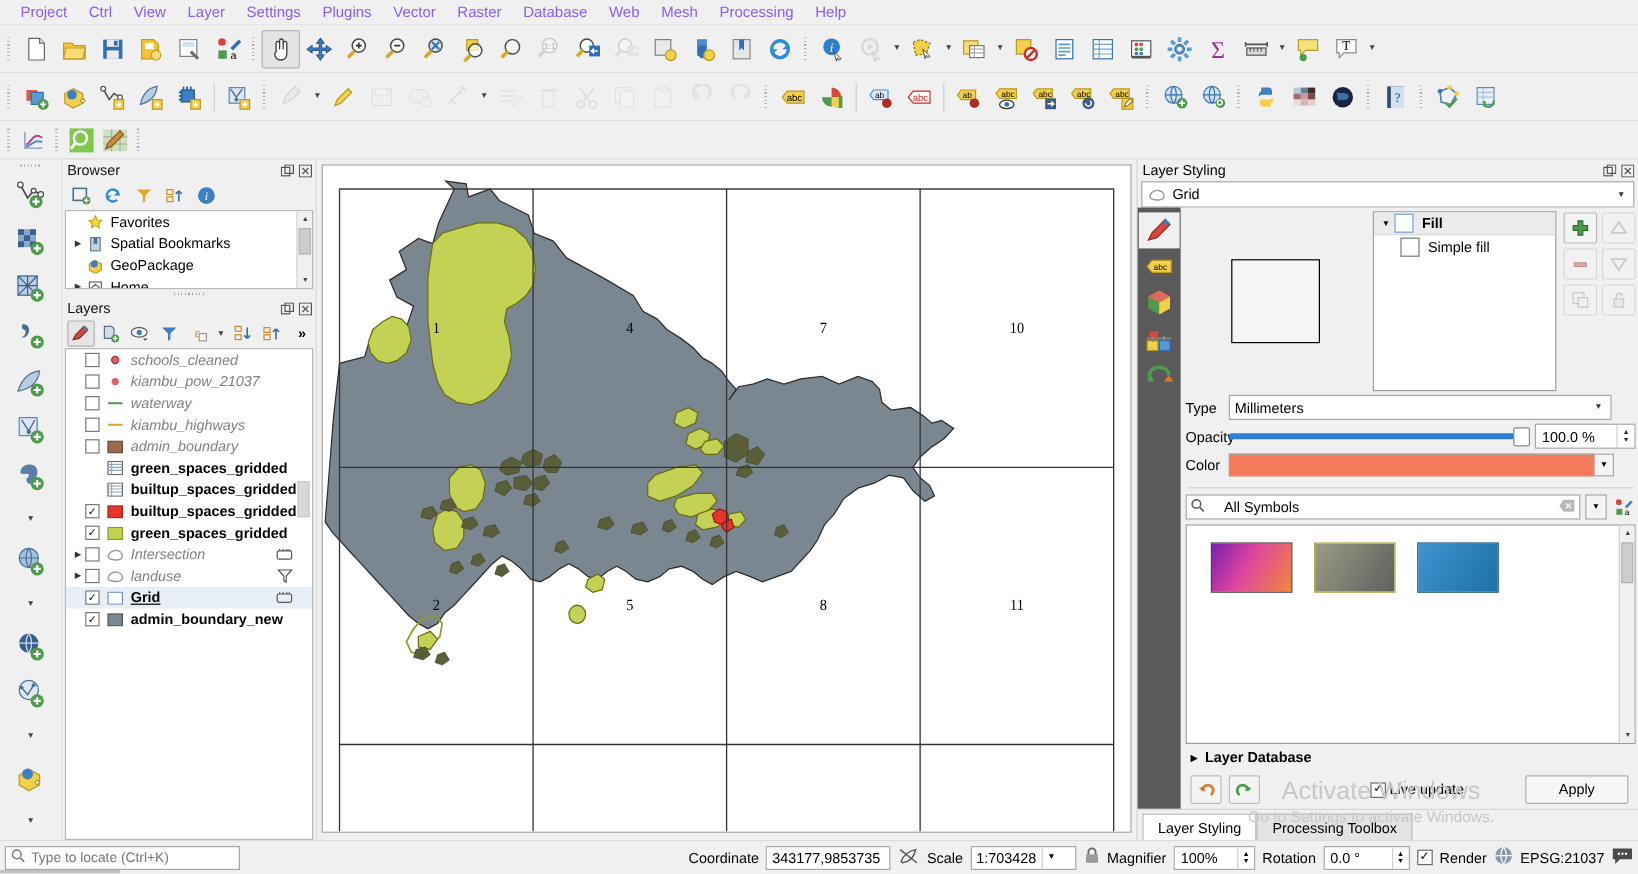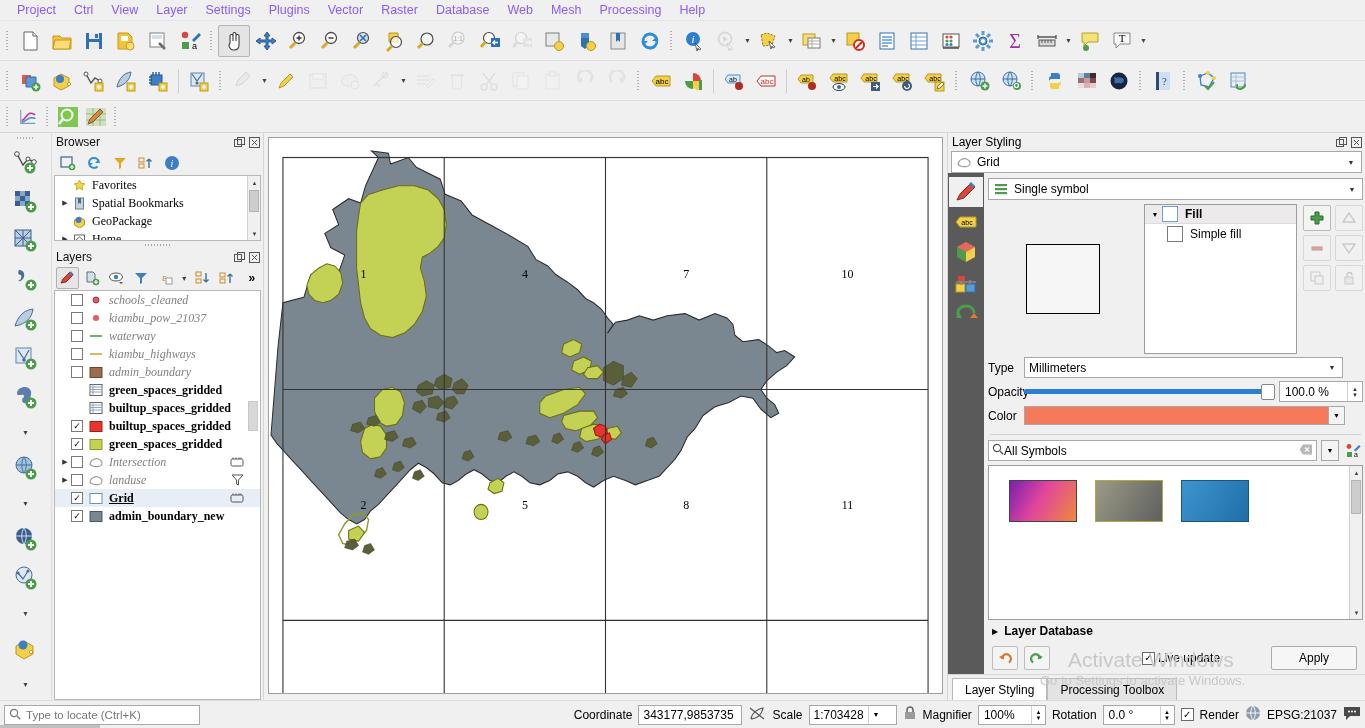--- a/index.html
+++ b/index.html
@@ -71,21 +71,21 @@
   .ptool{ width:13px;height:13px;display:flex;align-items:center;justify-content:center;}
   .panel-toolbar{ height:24px; display:flex;align-items:center; padding-left:4px; gap:2px;}
   .ptb{ width:24px;height:22px;display:flex;align-items:center;justify-content:center;
         border:1px solid transparent;border-radius:2px;}
   .ptb.on{ background:#e6e6e6;border-color:#b0b0b0;}
   .tree{ background:#fff; border:1px solid #b8b8b8; margin:0 2px; overflow:hidden;
          position:relative;}
   .browser-tree{ height:66px; }
   .layers-tree{ flex:1 1 auto; }
   .trow{ height:18px; display:flex; align-items:center; padding-left:4px; font-size:12px;
-         white-space:nowrap;font-family:Liberation Serif, serif;}
+         white-space:nowrap;}
   .trow.sel{ background:#e7eef6; }
   .exp{ width:12px;text-align:center;font-size:7px;color:#333;flex:0 0 12px;}
   .cbx{ width:12px;height:12px;border:1px solid #7a7a7a;background:#fff;flex:0 0 12px;
         margin-right:5px;display:flex;align-items:center;justify-content:center;font-size:9px;
         line-height:1;color:#000;}
   .sym{ width:16px;height:12px;flex:0 0 16px;margin-right:5px;display:flex;align-items:center;
         justify-content:center;}
   .lname{ font-size:12px; }
   .lname.gray{ color:#808080; font-style:italic; }
   .lname.bold{ font-weight:bold; }
@@ -150,21 +150,21 @@
          align-items:center;padding-left:5px;font-size:12px;margin-left:4px;}
   .spinarr{ margin-left:auto;width:15px;height:19px;border-left:1px solid #cfcfcf;
             display:flex;flex-direction:column;align-items:center;justify-content:center;
             font-size:6px;color:#333;line-height:6px;}
   .colorbar{ flex:1 1 auto;height:19px;border:1px solid #a8a8a8;background:#f5795b;}
   .colarr{ width:16px;height:19px;border:1px solid #a8a8a8;border-left:none;background:#f4f4f4;
            display:flex;align-items:center;justify-content:center;font-size:7px;}
   .hline{ height:1px;background:#d2d2d2;margin:8px 2px 5px 2px;}
   .searchrow{ display:flex;align-items:center;gap:4px; }
   .searchbox{ flex:1 1 auto;height:21px;border:1px solid #a8a8a8;background:#fff;display:flex;
-              align-items:center;padding:0 3px;font-size:12px;gap:0;}
+              align-items:center;padding:0 3px;font-size:12px;gap:16px;}
   .symgallery{ flex:1 1 auto; background:#fff;border:1px solid #9d9d9d;margin-top:4px;
                position:relative; overflow:hidden; min-height:0;}
   .swatches{ display:flex; gap:18px; padding:14px 0 0 20px;}
   .swatch{ width:68px;height:42px;border:1px solid #444;}
   .lrrow{ height:22px;display:flex;align-items:center;gap:6px;padding-left:4px;}
   .lrrow .tri{ font-size:8px; }
   .lrrow .lbl{ font-weight:bold;font-size:12px;}
   .rp-bottom{ height:32px;display:flex;align-items:center;gap:6px;padding:0 6px 0 4px;
               position:relative;}
   .rb{ width:26px;height:24px;border:1px solid #bdbdbd;background:#f4f4f4;border-radius:2px;
@@ -1353,31 +1353,20 @@
           <div class="rptab">
             <svg width="24" height="24" viewBox="0 0 24 24">
                 <path d="M5 17c-3-5 0-11 7-11 5 0 8 3 8 7" fill="none" stroke="#4c9c4c" stroke-width="3"></path>
                 <path d="M20 13l-4 5h8z" fill="#e07a2c"></path>
                 <path d="M5 12l-3 6h6z" fill="#4c9c4c"></path>
               </svg>
           </div>
         </div>
 
         <div class="rp-content">
-          <div class="combo" style="margin:2px 0 4px 0">
-            <span class="sym">
-              <svg width="14" height="12" viewBox="0 0 14 12">
-                  <rect x="1" y="1" width="12" height="2.2" fill="#4c9c4c"></rect>
-                  <rect x="1" y="5" width="12" height="2.2" fill="#4c9c4c"></rect>
-                  <rect x="1" y="9" width="12" height="2.2" fill="#4c9c4c"></rect>
-                </svg>
-            </span>
-            <span class="ctxt">Single symbol</span>
-            <span class="carr">▼</span>
-          </div>
 
           <div class="symrow">
             <div class="preview">
               <div class="previewbox"></div>
             </div>
             <div class="layerlist">
               <div class="llhead">
                 <span style="font-size:7px;width:14px;text-align:center">▼</span>
                 <span class="sqchk blue"></span>
                 <span style="font-weight:bold">Fill</span>

